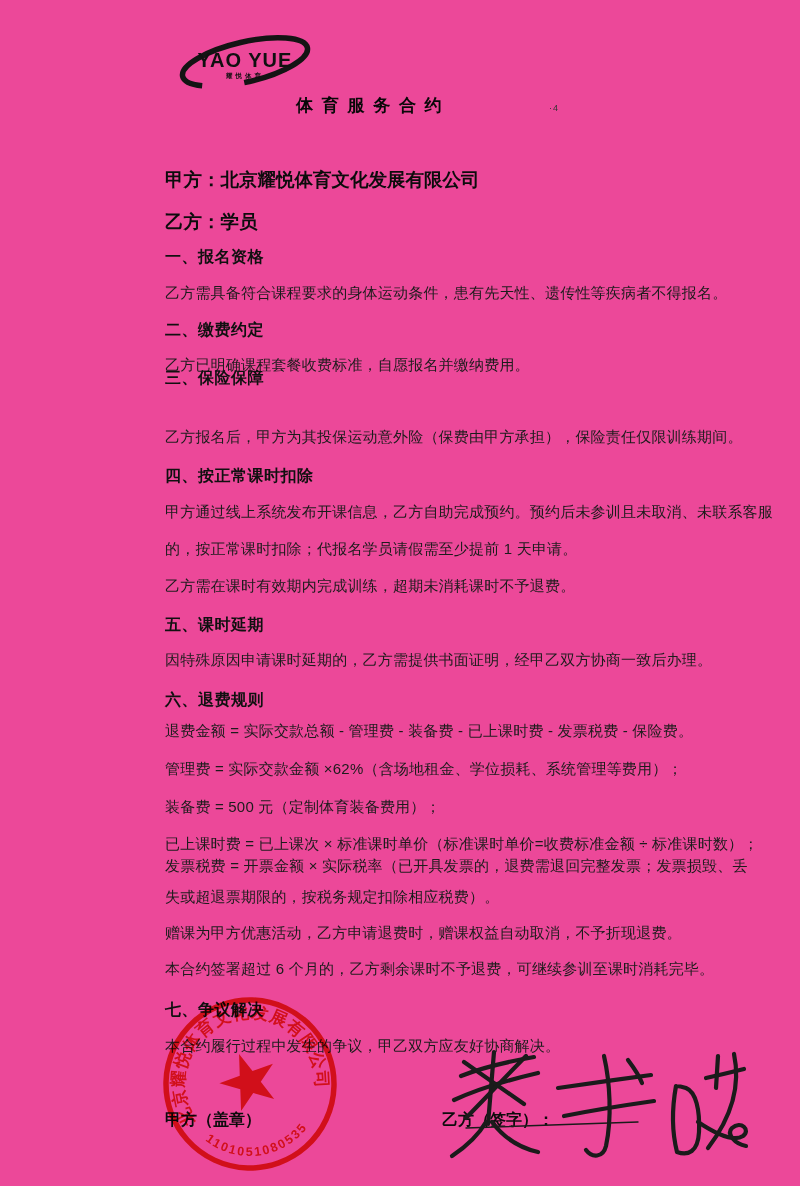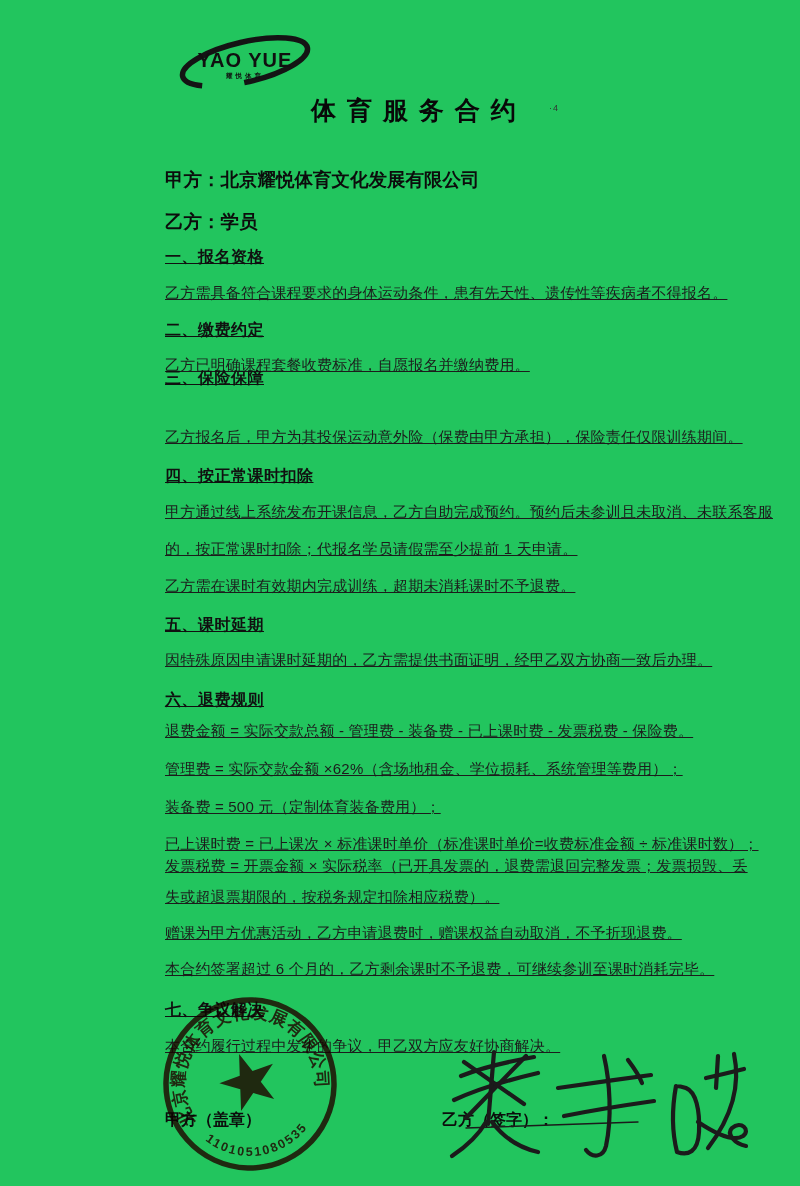--- a/index.html
+++ b/index.html
@@ -1,22 +1,22 @@
 <!DOCTYPE html>
 <html><head>
 <meta charset="utf-8">
 <style>
   html,body{margin:0;padding:0;}
   body{background:#e8e8e8;font-family:"Liberation Sans","DejaVu Sans",sans-serif;}
-  .page{position:relative;width:800px;height:1186px;margin:0 auto;background:#22c55e;overflow:hidden;color:#161616;}
-  .line{position:absolute;left:165px;white-space:nowrap;text-decoration:underline;}
+  .page{position:relative;width:800px;height:1186px;margin:0 auto;background:#ec4899;overflow:hidden;color:#161616;}
+  .line{position:absolute;left:165px;white-space:nowrap;}
   .h{font-weight:bold;font-size:16px;letter-spacing:.5px;color:#101010;}
   .b{font-size:15px;color:#1c1c1c;letter-spacing:.2px;}
   .party{position:absolute;left:165px;font-weight:bold;font-size:18.5px;white-space:nowrap;color:#0c0c0c;}
-  .doc-title{position:absolute;left:311px;top:94px;font-size:25px;font-weight:bold;letter-spacing:2px;white-space:nowrap;color:#080808;text-align:center;}
+  .doc-title{position:absolute;left:296px;top:94px;font-size:17px;font-weight:bold;letter-spacing:2px;white-space:nowrap;color:#080808;text-align:center;}
   .artifact{position:absolute;left:549px;top:103px;font-size:9px;color:#333;letter-spacing:1px;}
   .logo{position:absolute;left:172px;top:33px;width:146px;height:60px;}
   .logo svg{display:block;}
   .footer-label{position:absolute;font-weight:bold;font-size:16px;white-space:nowrap;color:#0c0c0c;}
   .stamp{position:absolute;left:158px;top:992px;width:184px;height:184px;mix-blend-mode:multiply;opacity:.92;pointer-events:none;}
   .sig{position:absolute;left:446px;top:1046px;width:305px;height:118px;pointer-events:none;}
 </style>
 </head>
 <body>
 

